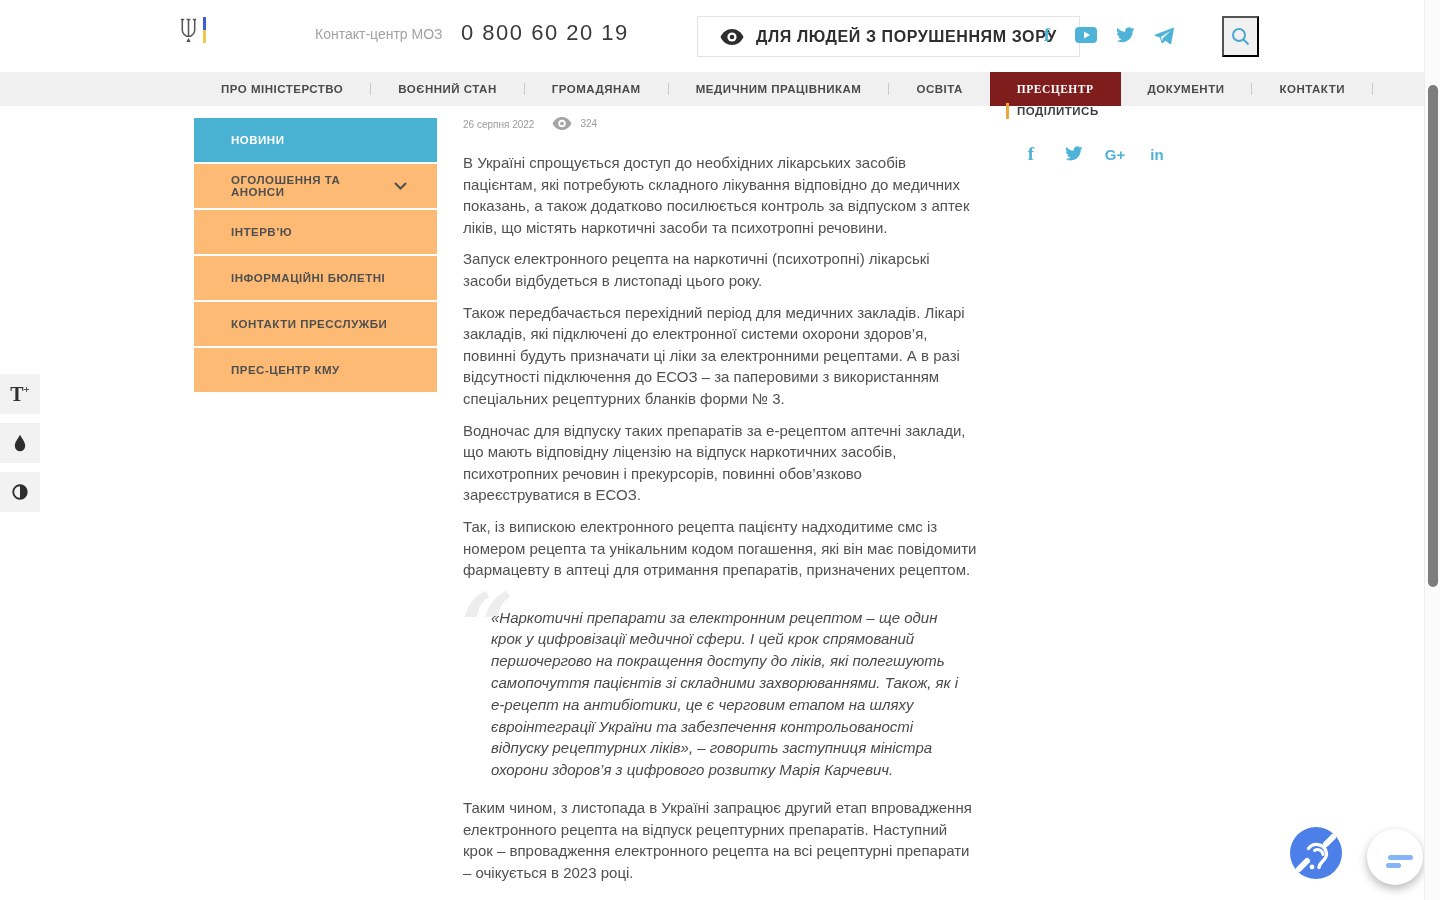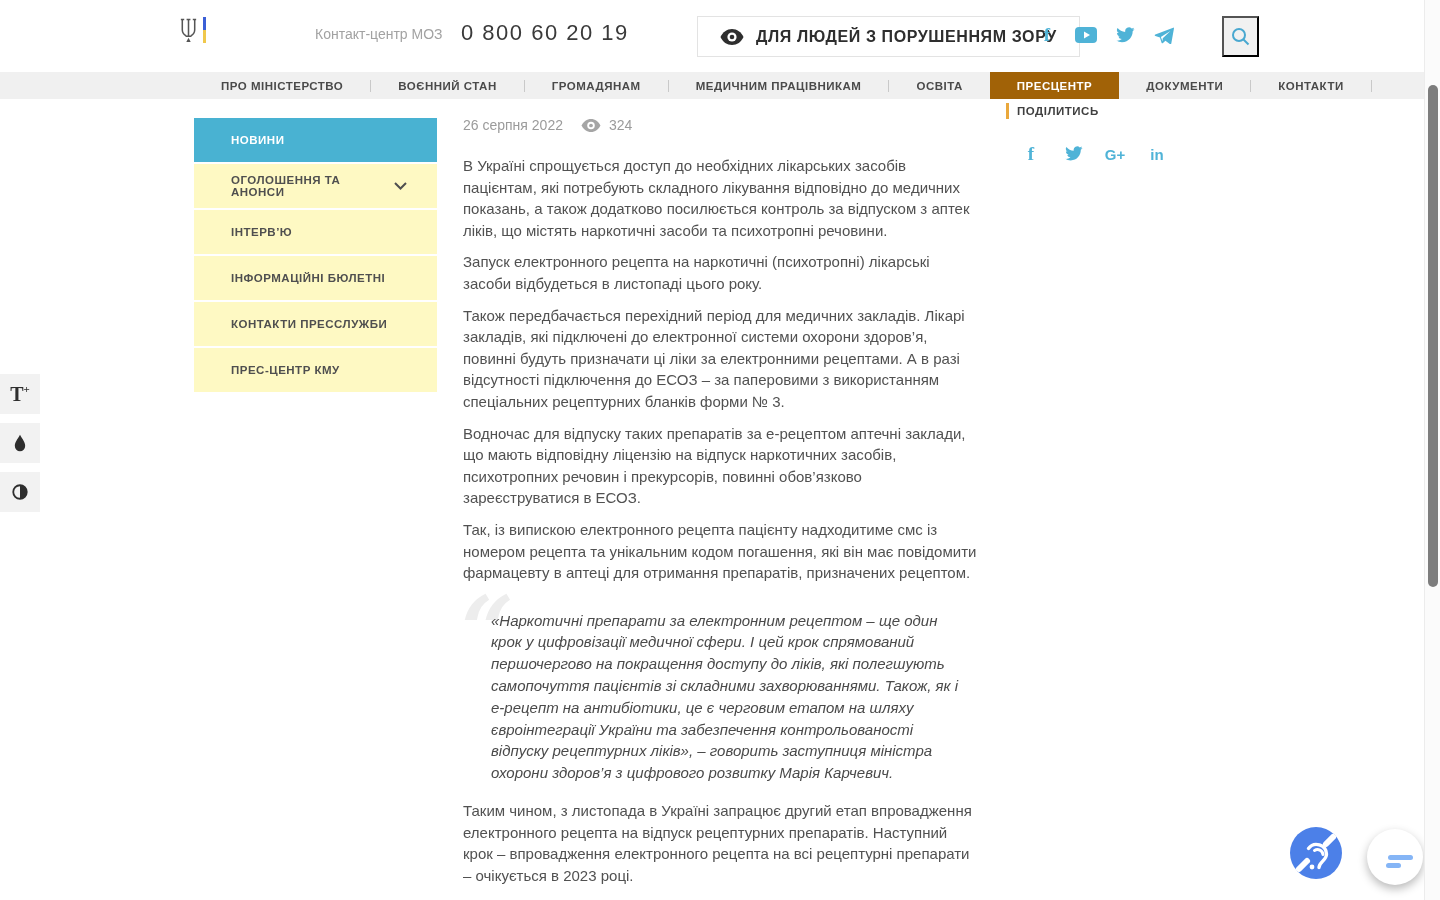--- a/index.html
+++ b/index.html
@@ -17,39 +17,39 @@
   .vision-btn { position:absolute; left:697px; top:16px; height:41px; padding:0 22px;
     display:flex; align-items:center; gap:12px; background:#fff; border:1px solid #e3e3e3; cursor:pointer; }
   .vision-btn span { font-size:16px; font-weight:bold; color:#2e2e2e; letter-spacing:.6px; white-space:nowrap; }
   .socials { position:absolute; left:1036px; top:24px; display:flex; align-items:center; gap:17px; }
   .soc { color:#4fb3d7; width:22px; height:22px; display:flex; align-items:center; justify-content:center; cursor:pointer; }
   .soc-f { font-weight:bold; font-size:19px; font-family:"Liberation Serif", serif; }
   .search-btn { position:absolute; left:1222px; top:16px; width:37px; height:41px; background:#f1f1f1;
     display:flex; align-items:center; justify-content:center; cursor:pointer; }
 
   
-  .nav { position:absolute; top:72px; left:0; width:1424px; height:27px; background:#f0f0f0;
+  .nav { position:absolute; top:72px; left:0; width:1424px; height:34px; background:#f0f0f0;
     display:flex; align-items:stretch; padding-left:194px; }
   .nav-item { display:flex; align-items:center; padding:0 27px; font-size:11.5px; font-weight:bold;
     color:#4a4a4a; letter-spacing:.5px; white-space:nowrap; cursor:pointer; }
   .nav-sep { width:1px; height:12px; background:#c9c9c9; align-self:center; }
-  .nav-item.active { background:#a16207; color:#fff; }
+  .nav-item.active { background:#7f1d1d; color:#fff;font-family:Liberation Serif, serif; }
 
   
   .sidebar { position:absolute; left:194px; top:106px; width:243px; }
-  .side-item { height:45px; background:#fef9c3; display:flex; align-items:center; justify-content:space-between;
+  .side-item { height:45px; background:#fdba74; display:flex; align-items:center; justify-content:space-between;
     padding:0 30px 0 37px; margin-bottom:1px; border-bottom:1px solid #fff; cursor:pointer; }
   .side-item span.lbl { font-size:11.5px; font-weight:bold; color:#4f4f4f; letter-spacing:.5px; }
   .side-item.active { background:#49b2d2;margin-top:12px; }
   .side-item.active span.lbl { color:#fff; }
 
   
   .article { position:absolute; left:463px; top:106px; width:514px; }
   .article h1 { font-size:20px; line-height:28px; font-weight:600; color:#3d3d3d; }
-  .meta { margin-top:11px; display:flex; align-items:center; gap:10px; color:#9b9b9b; font-size:14px; }
+  .meta { margin-top:11px; display:flex; align-items:flex-end; gap:10px; color:#9b9b9b; font-size:10px; }
   .meta .views { display:flex; align-items:center; gap:8px; margin-left:8px; }
   .body-text { margin-top:22px; }
   .body-text p { font-size:15px; line-height:21.6px; color:#515151; margin-bottom:10px; }
   .quote { position:relative; margin:26px 0 16px 28px; width:472px; font-style:italic;
     font-size:15px; line-height:21.8px; color:#4a4a4a; }
   .quote .qmark { position:absolute; left:-30px; top:-26px; font-family:"DejaVu Serif", serif;
     font-size:92px; line-height:1; color:#ededed; font-weight:bold; pointer-events:none; }
   .quote .qtext { position:relative; }
 
   

